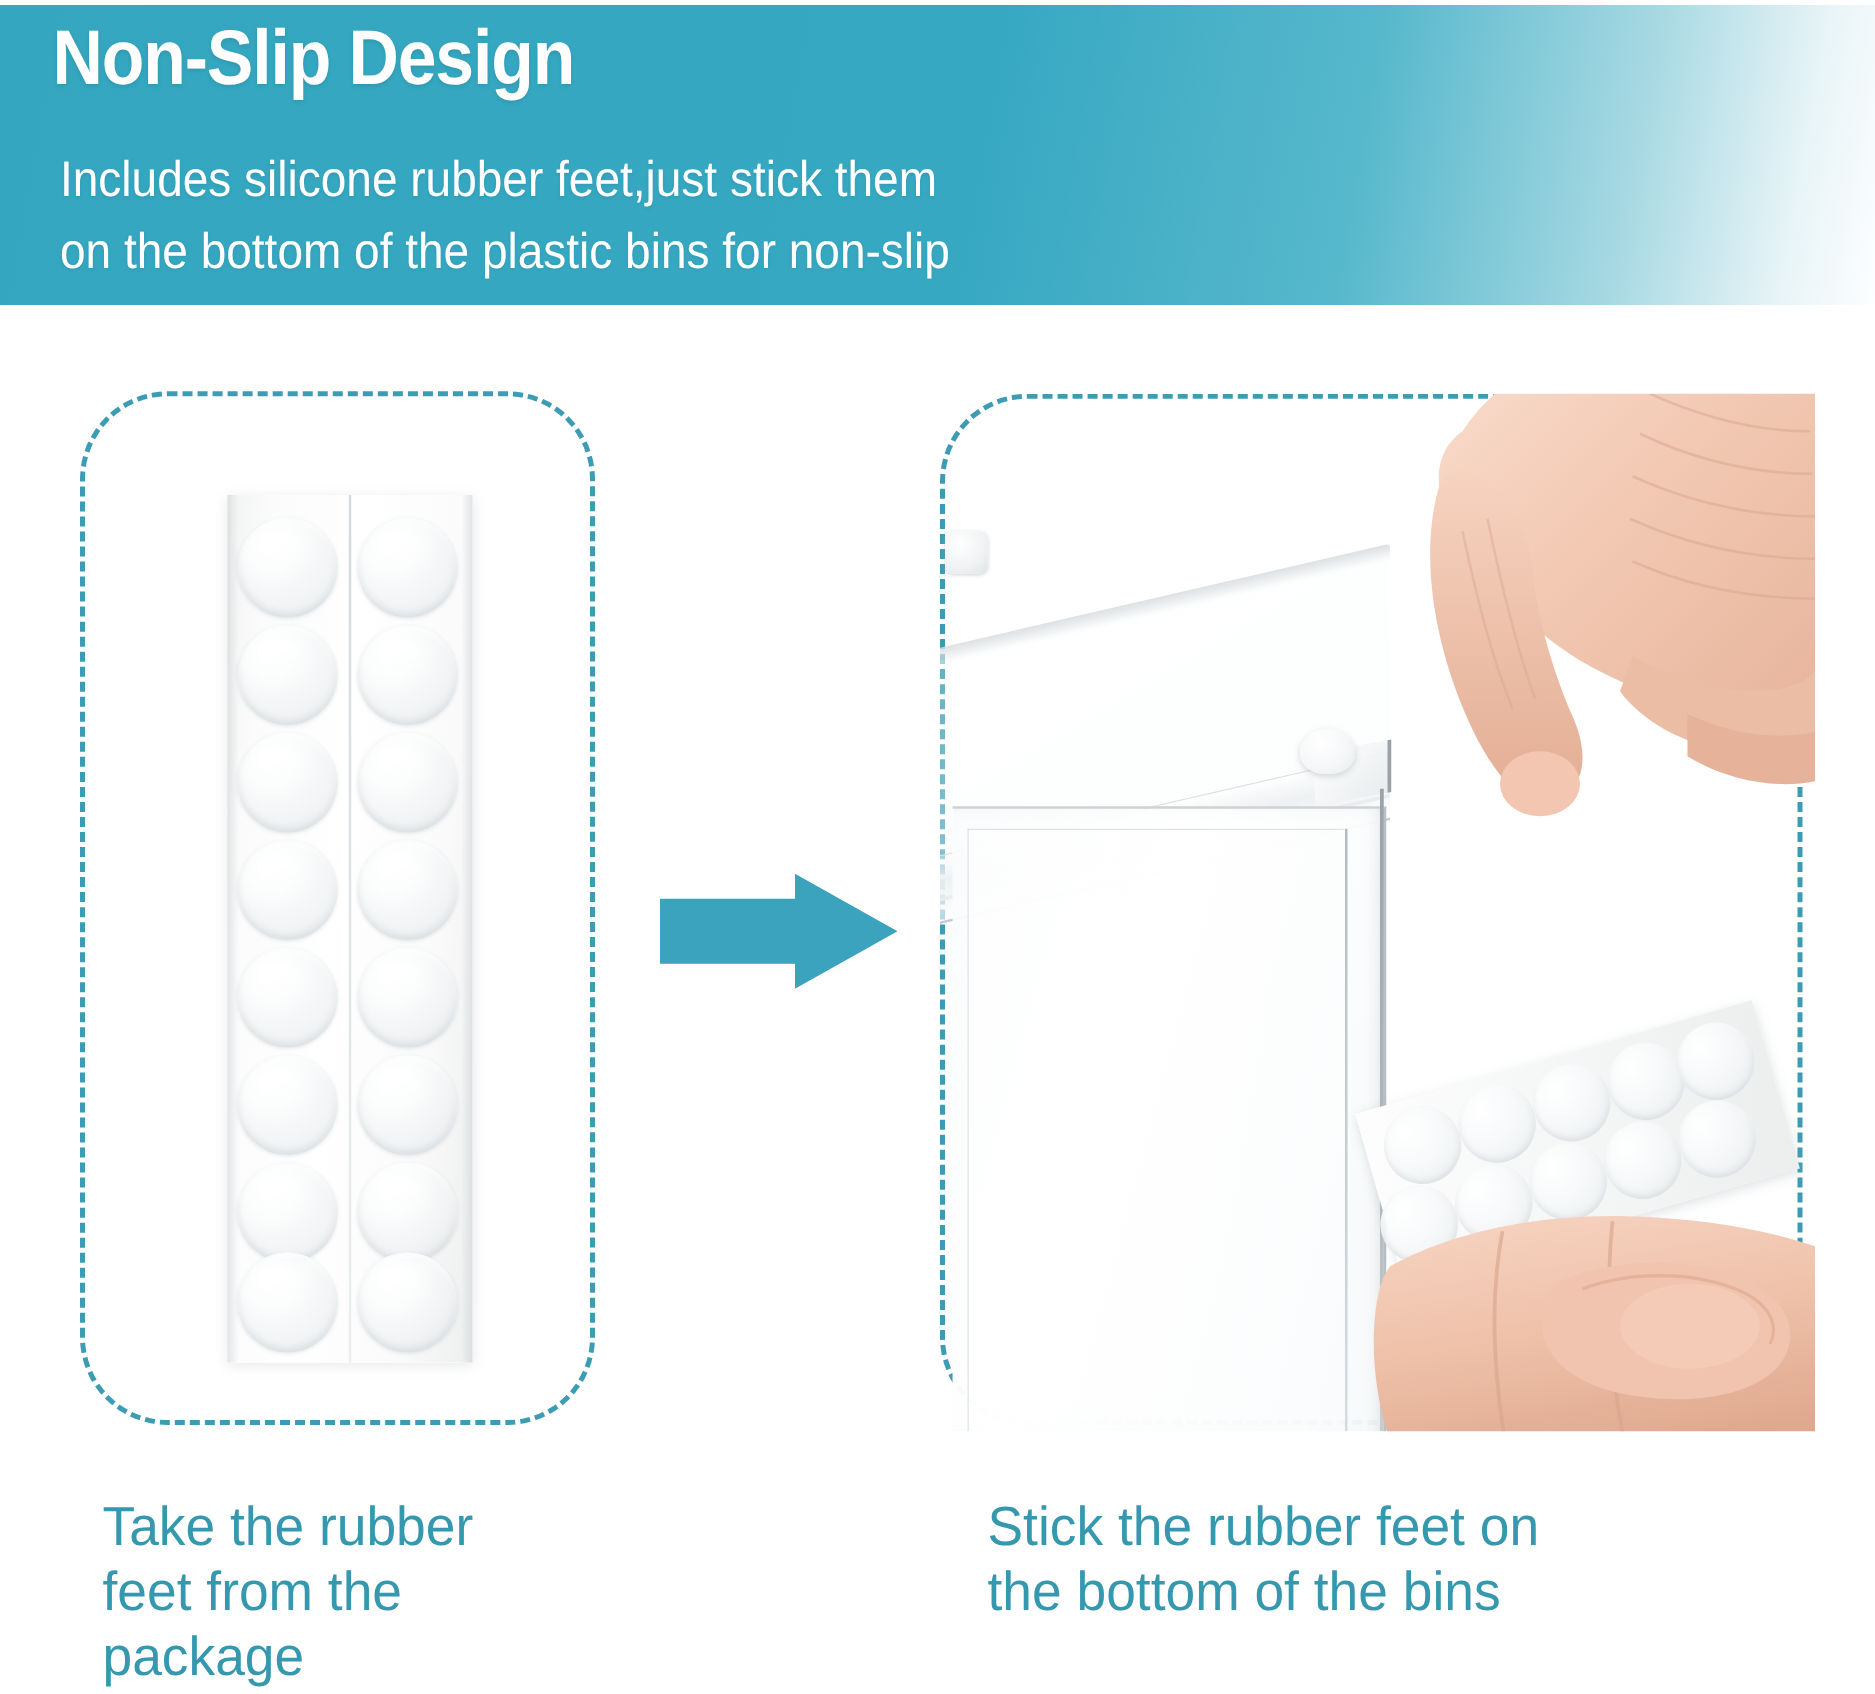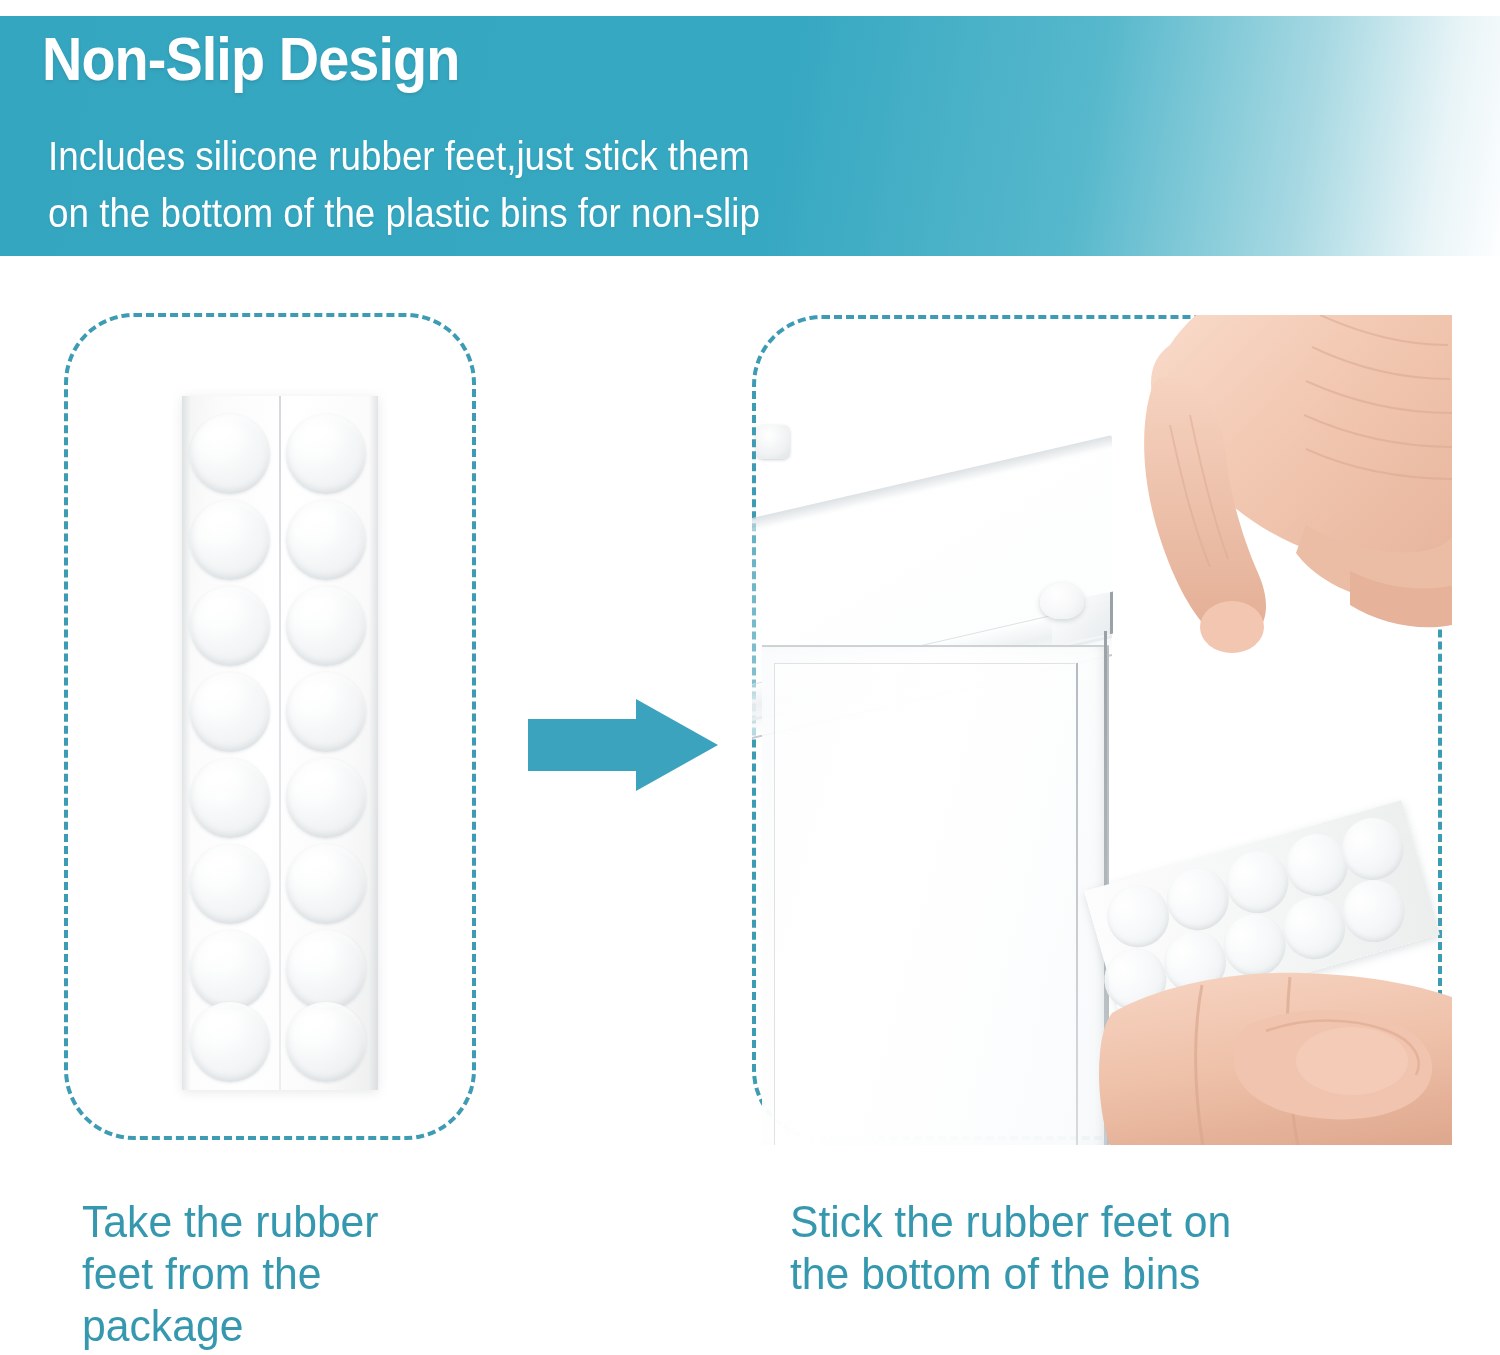--- a/index.html
+++ b/index.html
@@ -7,21 +7,21 @@
     width:1500px;height:1355px;
     background:#ffffff;
     font-family:"Liberation Sans", sans-serif;
     overflow:hidden;
     position:relative;
   }
   .stage{position:relative;width:1500px;height:1355px;overflow:hidden;background:#fff;}
 
   
   .header{
-    position:absolute;left:0;top:16px;width:1500px;height:240px;
+    position:absolute;left:0;top:4px;width:1500px;height:240px;
     background:linear-gradient(100deg,#35a6c0 0%, #37a8c2 52%, #57b8cc 72%, #a6d8e2 86%, #e8f4f7 95%, #fdfeff 100%);
     overflow:hidden;
   }
   .header-title{
     position:absolute;left:42px;top:12px;
     font-size:62px;line-height:1.0;font-weight:bold;color:#ffffff;
     letter-spacing:-1px;
     transform:scaleX(0.90);transform-origin:left top;
     text-shadow:0 2px 4px rgba(0,0,0,0.10);
     white-space:nowrap;

